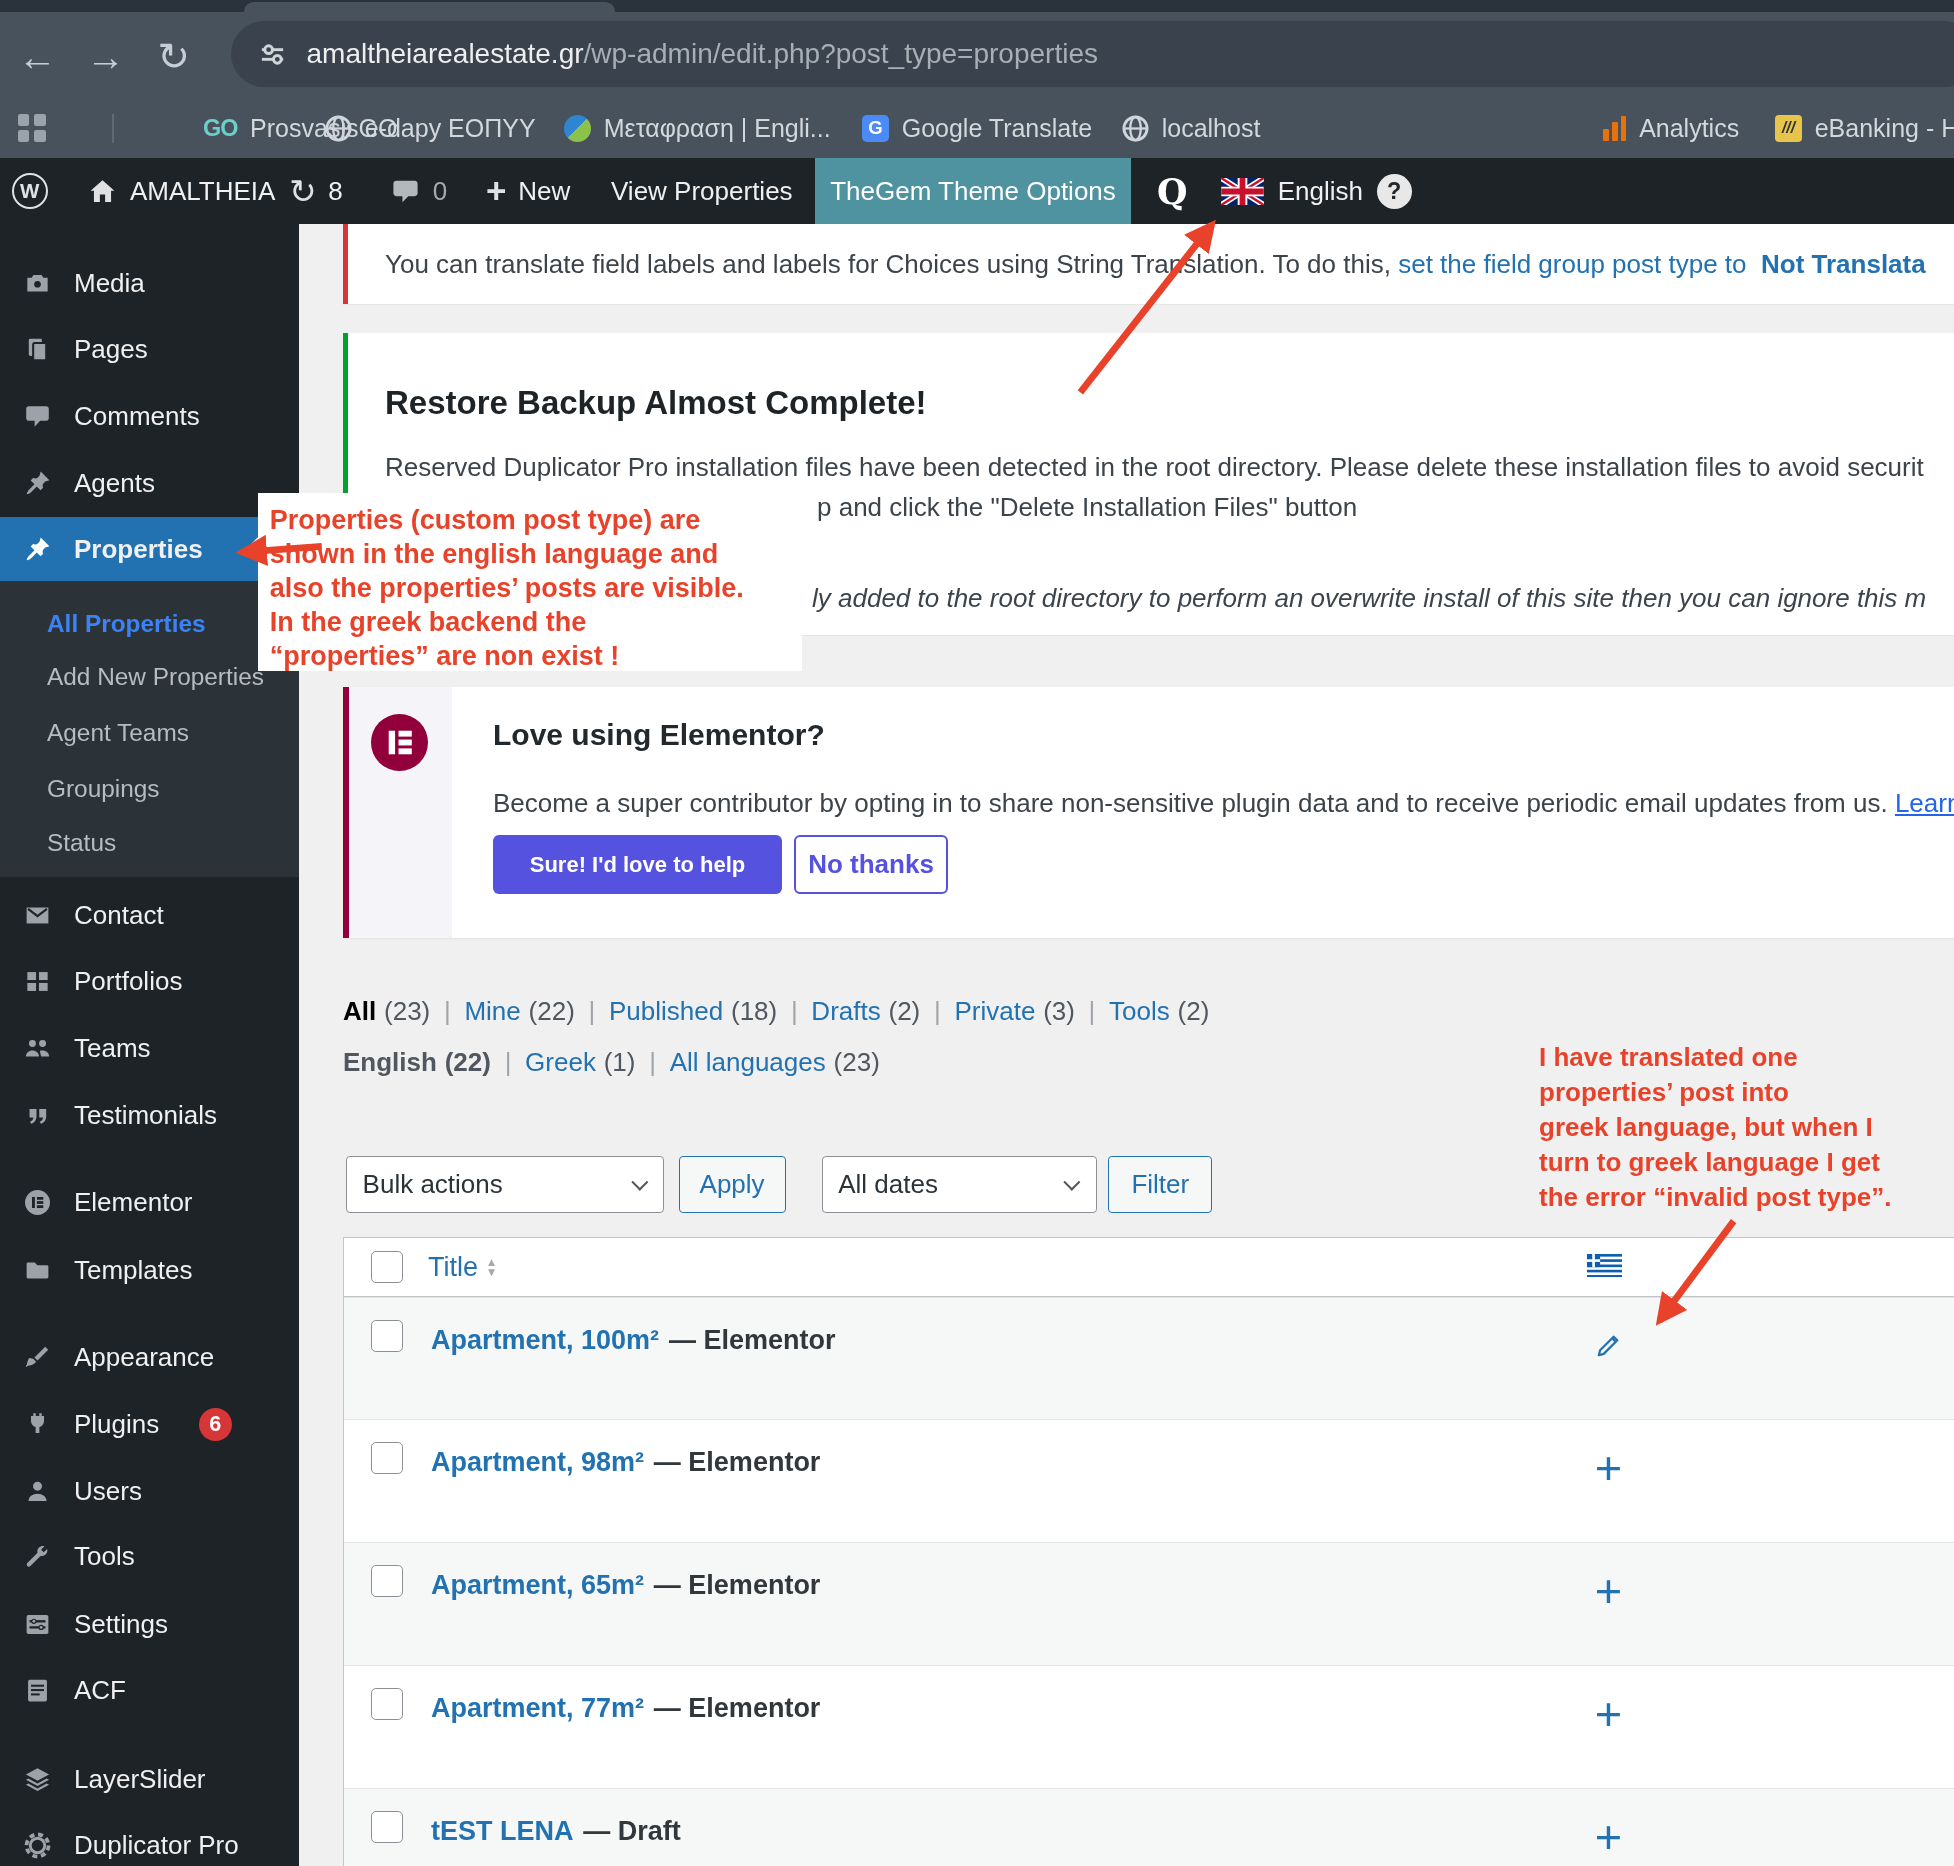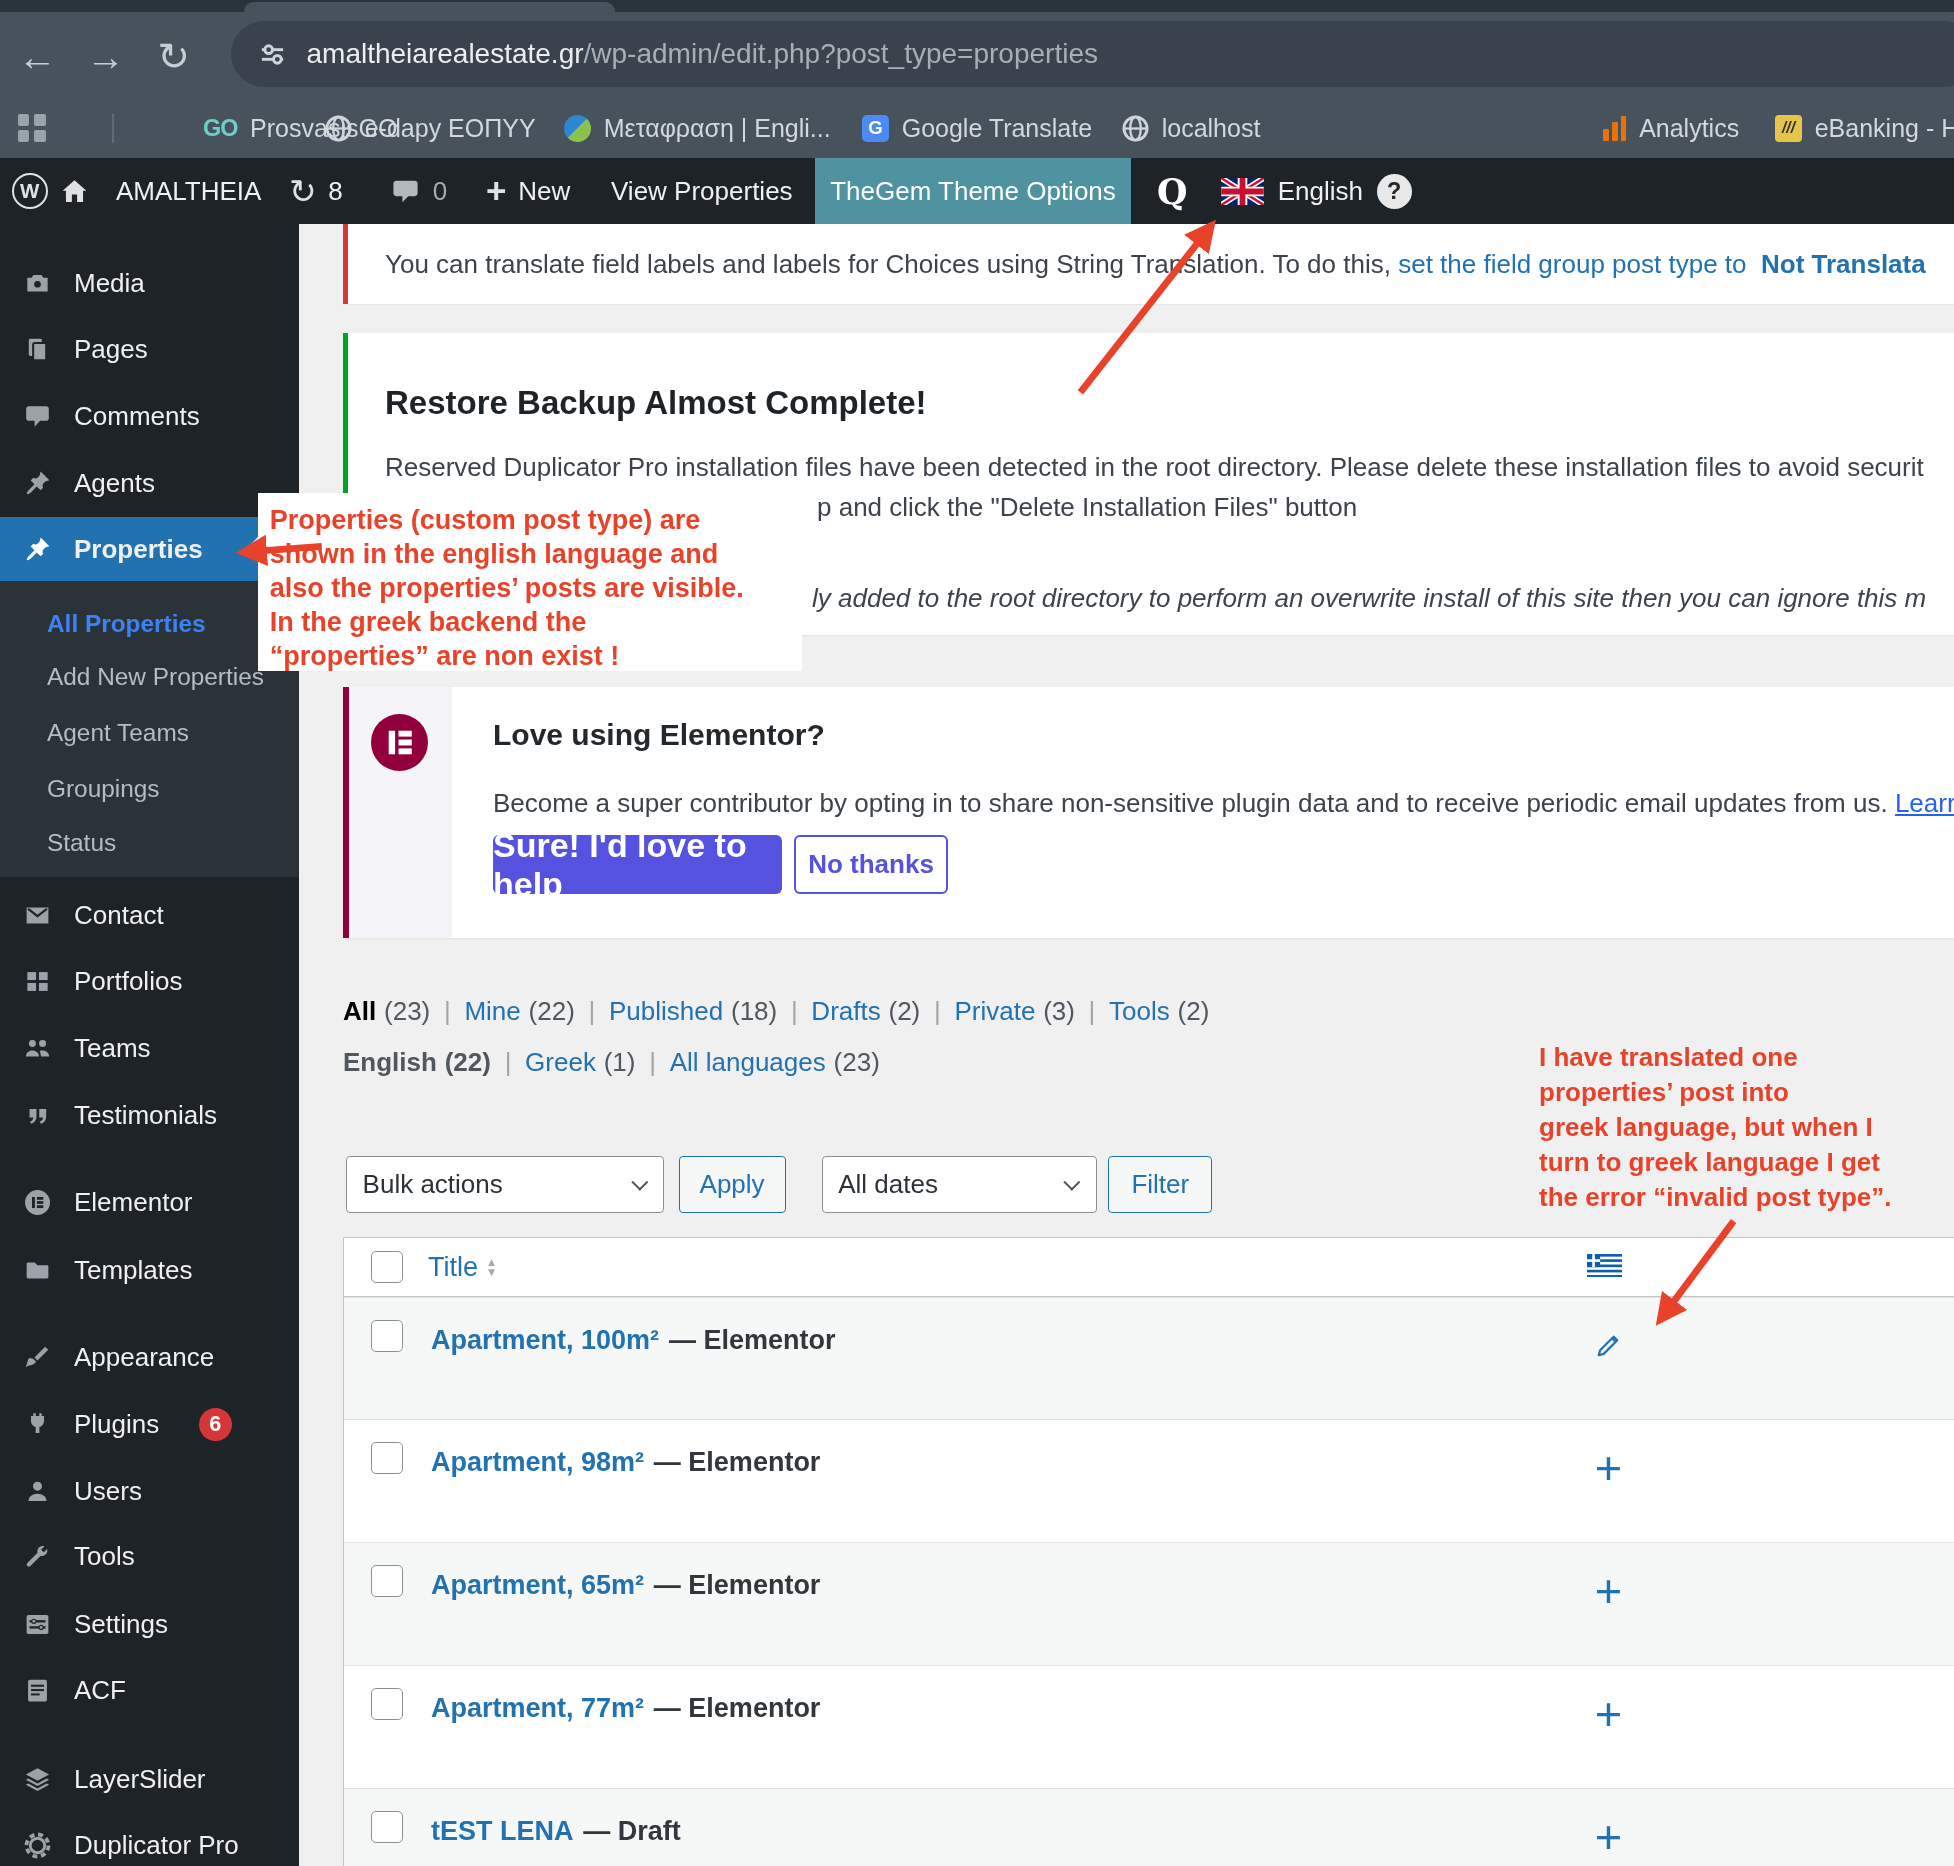--- a/index.html
+++ b/index.html
@@ -58,21 +58,21 @@
   .notice.red { border-left:5.9px solid #d63638; }
   .notice.green { border-left:5.9px solid #00a32a; }
   .nline { position:absolute; left:37px; font-size:26px; color:#3c434a; white-space:nowrap; }
   .linkblue { color:#2271b1; text-decoration:none; }
   .em-panel { position:absolute; left:44px; top:463px; width:1658px; height:251px; background:#fff; border-left:6.8px solid #92003b; box-shadow:0 1px 2px rgba(0,0,0,.06); }
   .em-strip { position:absolute; left:0; top:0; width:103px; height:100%; background:#f4f4f9; }
   .em-logo { position:absolute; left:21.5px; top:27px; }
   .em-title { position:absolute; left:144px; top:31px; font-size:30px; font-weight:bold; color:#23282d; }
   .em-body { position:absolute; left:144px; top:101px; font-size:26px; color:#3c434a; white-space:nowrap; width:1482px; overflow:hidden; }
   .em-link { color:#2563eb; text-decoration:underline; }
-  .btn-em-primary { position:absolute; left:144px; top:148px; width:289px; height:59px; background:#5652e0; border-radius:5.9px; color:#fff; font-weight:bold; font-size:34px; display:flex; align-items:center; justify-content:center; }
+  .btn-em-primary { position:absolute; left:144px; top:148px; width:289px; height:59px; background:#5652e0; border-radius:5.9px; color:#fff; font-weight:bold; font-size:22px; display:flex; align-items:center; justify-content:center; }
   .btn-em-secondary { position:absolute; left:445px; top:148px; width:154px; height:59px; background:#fff; border:2px solid #5652e0; border-radius:5.9px; color:#5652e0; font-weight:bold; font-size:26px; display:flex; align-items:center; justify-content:center; }
   .filters { position:absolute; left:44px; display:flex; align-items:center; font-size:26px; white-space:nowrap; }
   .fitem { display:flex; align-items:center; }
   .fitem:not(:last-child)::after { content:"|"; color:#a0a5aa; margin:0 13.7px; font-weight:normal; }
   .fcount { color:#50575e; margin-left:7.8px; }
   .fcur { color:#000; font-weight:bold; }
   .fcurlang { color:#50575e; font-weight:bold; }
   .flink { color:#2271b1; }
   .controls { position:absolute; left:47px; top:932px; height:57px; display:flex; align-items:center; }
   .select { height:57px; background:#fff; border:1.5px solid #8c8f94; border-radius:3.9px; display:flex; align-items:center; justify-content:space-between; padding:0 17.6px 0 15.6px; font-size:26px; color:#2c3338; }
@@ -172,21 +172,21 @@
     <div class="bm" style="left:1775px">
       <span class="fav-eb">///</span>
       <span>eBanking - H</span>
     </div>
   </div>
 
   <div class="adminbar">
     <div class="ab" style="left:11.7px">
       <span class="wplogo">W</span>
     </div>
-    <div class="ab" style="left:60px; gap:27px">
+    <div class="ab" style="left:88px; gap:13px">
       <svg width="29" height="29" viewBox="0 0 20 20">
           <path d="M10 2.2l8.2 7.2h-2.3v7.8h-4.1v-5.1H8.2v5.1H4.1V9.4H1.8z" fill="#dfe1e2"></path>
         </svg>
       <span>AMALTHEIA</span>
     </div>
     <div class="ab" style="left:289px; gap:11.7px">
       <span style="font-size:33px;color:#dfe1e2">↻</span>
       <span>8</span>
     </div>
     <div class="ab" style="left:390px; gap:11.7px">

